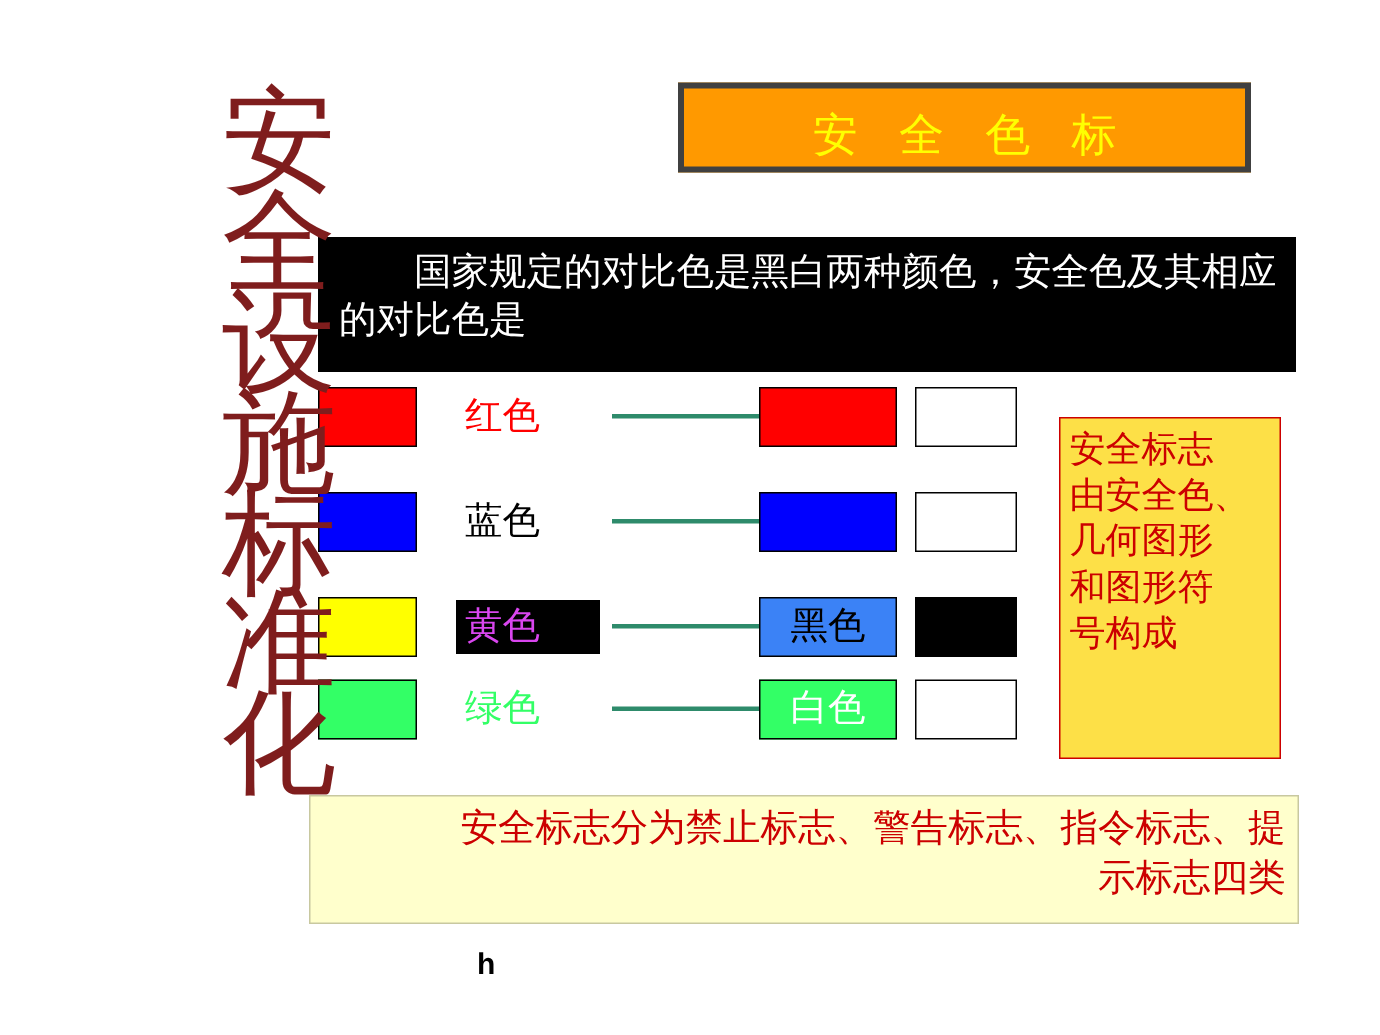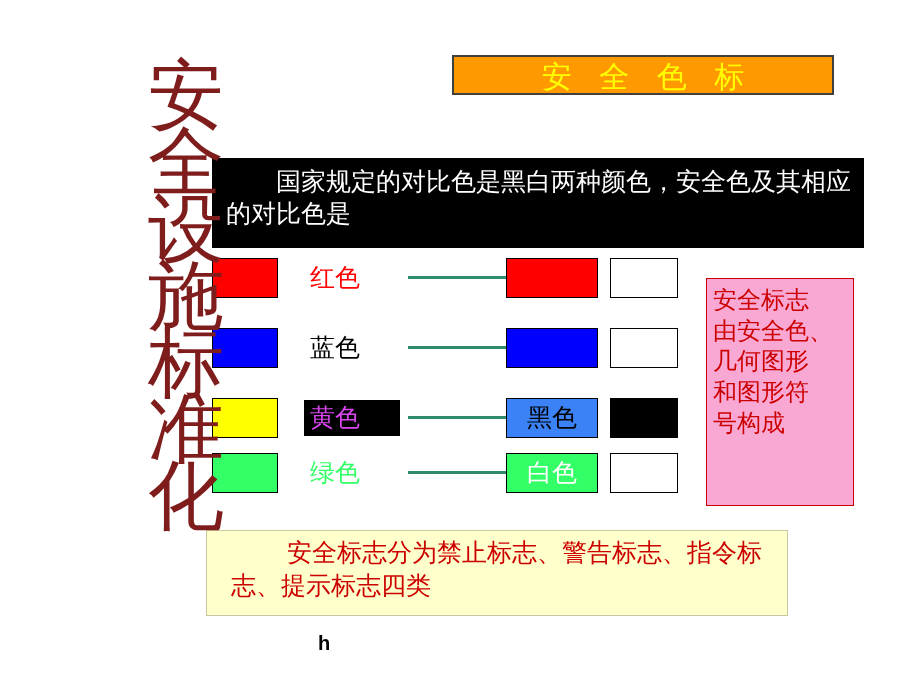--- a/index.html
+++ b/index.html
@@ -31,26 +31,26 @@
     white-space: pre-line;
     z-index: 5;
   }
 
   
   #header-banner {
     position: absolute;
     left: 452px;
     top: 55px;
     width: 382px;
-    height: 40px;
+    height: 60px;
     background: #ff9900;
-    border: 2px solid #404040;
+    border: 4px solid #404040;
     box-sizing: border-box;
     display: flex;
-    align-items: flex-start;
+    align-items: flex-end;
     justify-content: center;
   }
   #header-banner .txt {
     color: #ffff00;
     font-size: 30px;
     letter-spacing: 10px;
     font-family: "Liberation Serif", "DejaVu Serif", serif;
     padding-left: 10px;
   }
 
@@ -156,26 +156,27 @@
     line-height: 1.28;
     white-space: pre-line;
     font-family: "Liberation Serif", "DejaVu Serif", serif;
   }
 
   
   #bottom-box {
     position: absolute;
     left: 206px;
     top: 530px;
-    width: 582px;
+    width: 660px;
     height: 86px;
     background: #ffffcc;
     border: 1px solid #c8c8a0;
     box-sizing: border-box;
     padding: 6px 8px 0 24px;
+    text-align: right;
   }
   #bottom-box .txt {
     color: #cc0000;
     font-size: 25px;
     line-height: 1.3;
     text-indent: 56px;
     font-family: "Liberation Serif", "DejaVu Serif", serif;
   }
 
   
@@ -231,21 +232,21 @@
   <div class="color-row" style="top:195px;">
     <div class="swatch-left" style="background: rgb(51, 255, 102);"></div>
     <div class="name-left" style="color: rgb(51, 255, 102); background: transparent;">绿色</div>
     <div class="connector" style="background: rgb(46, 139, 107);"></div>
     <div class="swatch-right" style="background: rgb(51, 255, 102); color: rgb(255, 255, 255);">白色</div>
     <div class="swatch-far" style="background: rgb(255, 255, 255);"></div>
   </div>
 
 </div>
 
-<div id="side-note" style="background: #f9a8d4;">
+<div id="side-note" style="background: #fde047;">
   <div class="txt" style="color: rgb(204, 0, 0);">安全标志
 由安全色、
 几何图形
 和图形符
 号构成</div>
 </div>
 
 <div id="bottom-box" style="background: rgb(255, 255, 204);">
   <div class="txt" style="color: rgb(204, 0, 0);">安全标志分为禁止标志、警告标志、指令标志、提示标志四类</div>
 </div>

